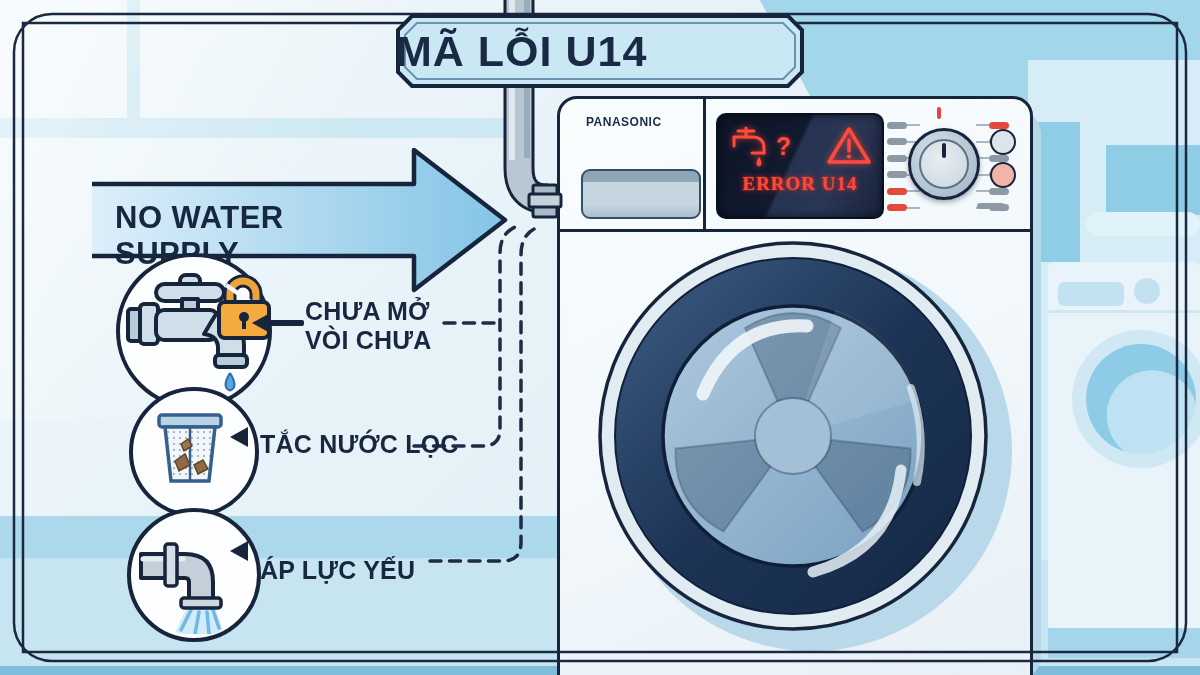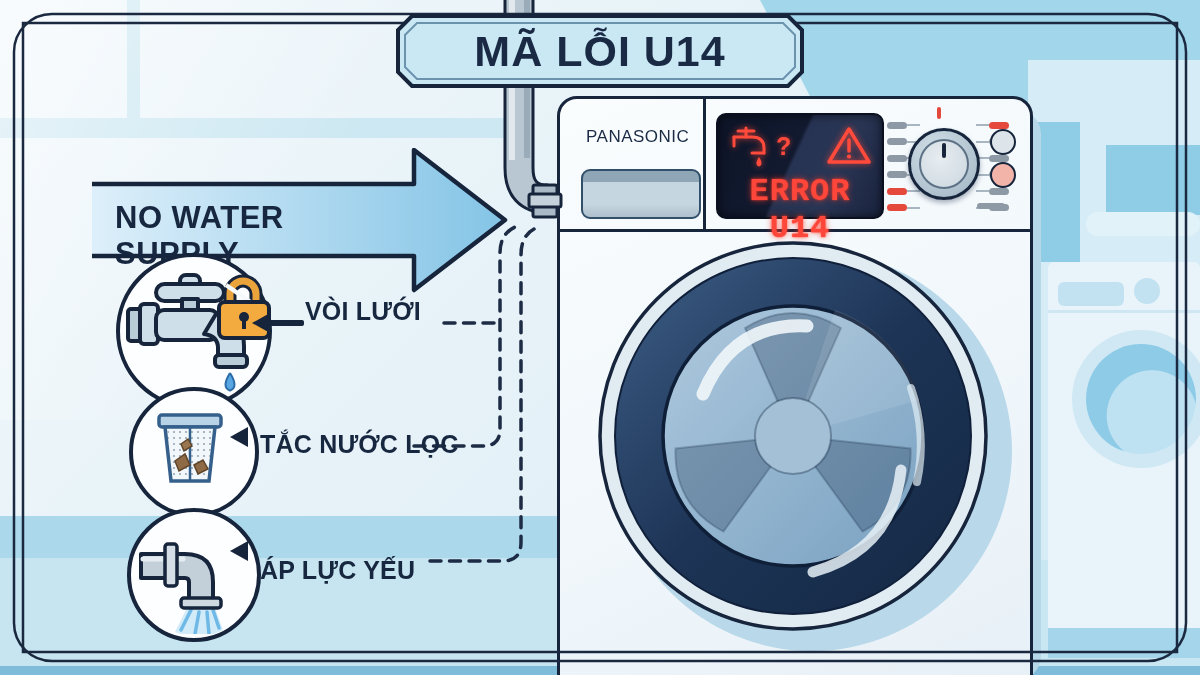--- a/index.html
+++ b/index.html
@@ -30,32 +30,32 @@
   .ln-drum{left:1072px;top:330px;width:138px;height:138px;background:#cfe8f4;border-radius:50%;}
   .ln-drum2{left:1086px;top:344px;width:110px;height:110px;border-radius:50%;
             background:radial-gradient(circle at 60% 65%, #bfe2f2 0 46%, #8ecbe7 47% 100%);}
   .ln-base{left:1048px;top:628px;width:152px;height:30px;background:#a5d5ea;}
   
   .machine-shadow{left:571px;top:110px;width:470px;height:570px;background:#b7d8e9;border-radius:24px;}
   .machine{left:557px;top:96px;width:470px;height:585px;border:3px solid #16243c;border-radius:20px 20px 8px 8px;
            background:linear-gradient(155deg,#fafdfe 0%,#f1f7fb 55%,#e7f0f7 100%);}
   .m-top{left:0;top:0;width:470px;height:130px;border-bottom:3px solid #16243c;}
   .m-vdiv{left:143px;top:0;width:3px;height:130px;background:#16243c;}
-  .brand{left:26px;top:28px;font-size:17px;font-weight:400;letter-spacing:.5px;color:#1b2b46;}
+  .brand{left:26px;top:16px;font-size:12px;font-weight:700;letter-spacing:.5px;color:#1b2b46;}
   .drawer{left:21px;top:70px;width:116px;height:46px;border:2px solid #33506b;border-radius:9px;
           background:linear-gradient(180deg,#8fa6b6 0%,#8fa6b6 24%,#c6d6e0 25%,#c6d6e0 72%,#aec0cc 100%);}
   .display{left:156px;top:14px;width:164px;height:102px;border-radius:10px;border:2px solid #0a101f;
            background:linear-gradient(115deg,#0e1528 0%,#121a30 44%,#273352 46%,#2a3655 68%,#19233e 100%);
            box-shadow:inset 0 0 10px rgba(0,0,0,.6);}
   .disp-row1{left:8px;top:8px;width:148px;height:46px;display:flex;align-items:center;gap:6px;}
   .disp-glow{filter:drop-shadow(0 0 3px rgba(255,70,50,.75));}
   .disp-q{font-size:25px;font-weight:800;color:#ff4a3c;text-shadow:0 0 5px rgba(255,70,50,.7);}
   .disp-tri{margin-left:auto;margin-right:2px;}
   .disp-error{left:0;top:58px;width:164px;text-align:center;
-              font-family:Liberation Mono, monospace;font-weight:800;font-size:32px;letter-spacing:1px;
+              font-family:Liberation Serif, serif;font-weight:800;font-size:19px;letter-spacing:1px;
               color:#ff463a;text-shadow:0 0 6px rgba(255,60,40,.75),0 0 2px rgba(255,60,40,.9);}
   .pills{display:flex;flex-direction:column;}
   .pills-left{left:327px;top:18px;}
   .pills-right{left:429px;top:18px;}
   .pill{position:relative;display:block;width:20px;height:7px;border-radius:4px;background:#8d99a5;margin:4.75px 0;}
   .pill.red{background:#e4493c;}
   .pills-left .pill::after{content:'';position:absolute;left:100%;top:2.5px;width:13px;height:2px;background:#a8b6c1;}
   .pills-right .pill::after{content:'';position:absolute;right:100%;top:2.5px;width:13px;height:2px;background:#a8b6c1;}
   .knob{left:348px;top:29px;width:66px;height:66px;border-radius:50%;border:3px solid #16243c;
         background:radial-gradient(circle at 38% 32%,#d2dee6 0%,#b4c6d2 60%,#9db1bf 100%);
@@ -68,21 +68,21 @@
   .btn1{left:430px;top:30px;background:#dde5ea;}
   .btn2{left:430px;top:63px;background:#f2b4a8;}
   .gray-pill{left:417px;top:104px;width:28px;height:6px;border-radius:3px;background:#8d9aa6;}
   .drum-shadow{left:52px;top:152px;width:400px;height:400px;border-radius:50%;background:#b9d9ea;}
   .drum-svg{left:35px;top:139px;}
   
   .arrow-svg{left:92px;top:148px;}
   .arrow-label{left:115px;top:200px;width:300px;font-size:31px;font-weight:800;color:#17273f;letter-spacing:.5px;}
   
   .banner-svg{left:396px;top:14px;}
-  .banner-title{left:396px;top:27px;width:408px;text-align:center;font-size:43px;font-weight:800;
+  .banner-title{left:396px;top:27px;width:408px;font-size:43px;font-weight:800;
                 color:#1a2a45;letter-spacing:1px;}
   
   .cause-circle{border-radius:50%;background:#fdfeff;border:4px solid #16243c;}
   .c1{left:116px;top:253px;width:148px;height:148px;}
   .c2{left:129px;top:387px;width:122px;height:122px;}
   .c3{left:127px;top:508px;width:126px;height:126px;}
   .lock-svg{left:212px;top:272px;}
   .larrow{width:0;height:0;border-top:10px solid transparent;border-bottom:10px solid transparent;
           border-right:18px solid #16243c;}
   .la1{left:252px;top:313px;}
@@ -255,21 +255,22 @@
     <path d="M18,32 V22 a13,13 0 0 1 26,0 V32" fill="none" stroke="#16243c" stroke-width="13"></path>
     <path d="M18,32 V22 a13,13 0 0 1 26,0 V32" fill="none" stroke="#eba43c" stroke-width="7"></path>
     <line x1="14" y1="13" x2="44" y2="34" stroke="#f6f9fb" stroke-width="4.5"></line>
     <rect x="7" y="30" width="50" height="36" rx="6" fill="#f3aa3e" stroke="#16243c" stroke-width="4"></rect>
     <circle cx="32" cy="45" r="5" fill="#16243c"></circle>
       <rect x="30" y="47" width="4" height="10" fill="#16243c"></rect>
   </svg>
   <div class="abs larrow la1"></div>
   <div class="abs la1-bar"></div>
   <div class="abs cause-label cl1">
-    <div>VÒI LƯỚI</div>
+    <div>CHƯA MỞ</div>
+    <div>VÒI CHƯA</div>
   </div>
 
   <div class="abs cause-circle c2"></div>
   <svg class="abs" style="left:129px;top:387px;" width="122" height="122" viewBox="0 0 122 122">
     <defs>
       <pattern id="mesh" width="6" height="6" patternUnits="userSpaceOnUse">
         <circle cx="3" cy="3" r="1.1" fill="#98a8b4"></circle>
       </pattern>
     </defs>
     <rect x="30" y="28" width="62" height="12" rx="3" fill="#b9d3e6" stroke="#35608c" stroke-width="3.5"></rect>

